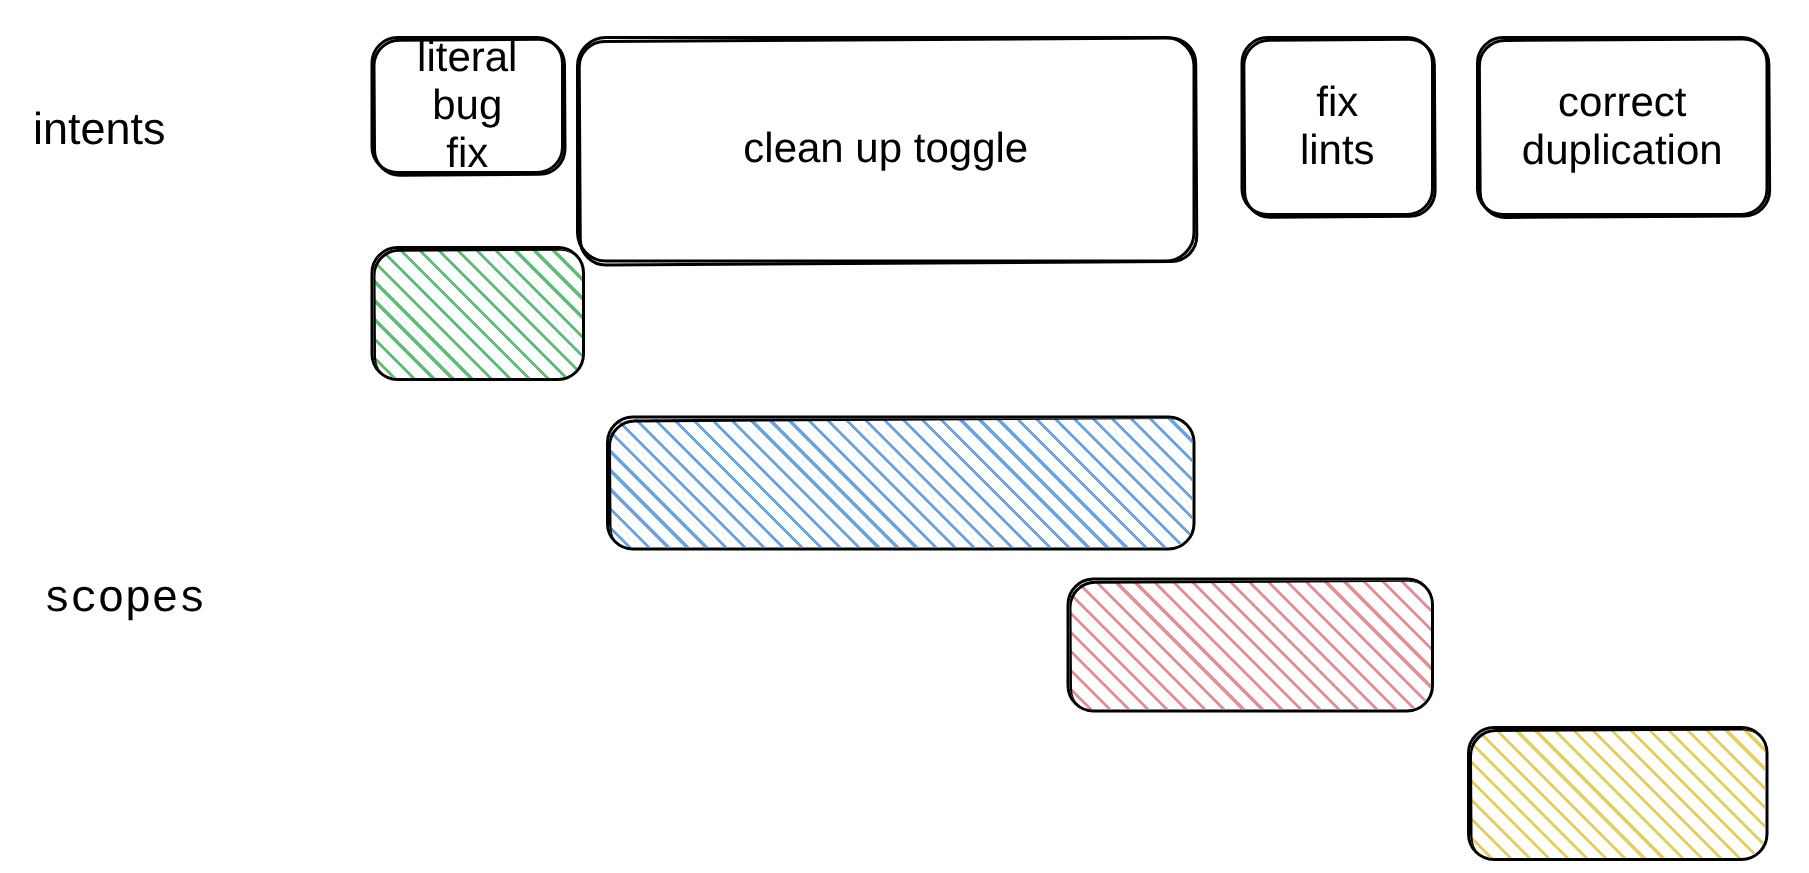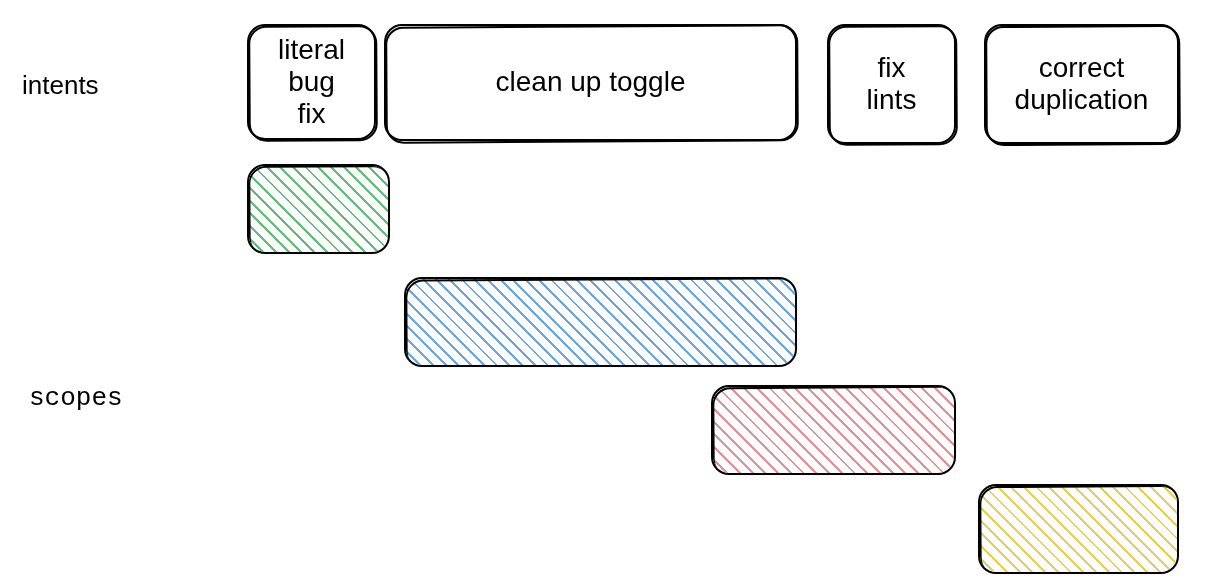--- a/index.html
+++ b/index.html
@@ -13,21 +13,21 @@
     color: #000;
     overflow: hidden;
   }
   .stage {
     position: relative;
     width: 1206px;
     height: 582px;
   }
   .label {
     position: absolute;
-    font-size: 26px;
+    font-size: 30px;
     line-height: 1;
   }
   .box {
     position: absolute;
     border: 2px solid #000;
     border-radius: 18px;
     background: #fff;
     display: flex;
     align-items: center;
     justify-content: center;
@@ -73,25 +73,25 @@
 </style>
 </head>
 <body>
 
 <div class="stage">
 
   <div class="label" style="left:22px; top:72px;">intents</div>
 
   <div class="label" style="left:29px; top:385px;font-family:Liberation Mono, monospace;">scopes</div>
 
-  <div class="box" style="left:247px; top:24px; width:129px; height:116px;">
+  <div class="box" style="left:247px; top:24px; width:129px; height:92px;">
     <span>literal<br>bug<br>fix</span>
   </div>
 
-  <div class="box" style="left:384px; top:24px; width:413px; height:117px;">
+  <div class="box" style="left:384px; top:24px; width:413px; height:151px;border-radius:20px;">
     <span>clean up toggle</span>
   </div>
 
   <div class="box" style="left:827px; top:24px; width:129px; height:120px;">
     <span>fix<br>lints</span>
   </div>
 
   <div class="box" style="left:984px; top:24px; width:195px; height:120px;">
     <span>correct<br>duplication</span>
   </div>

